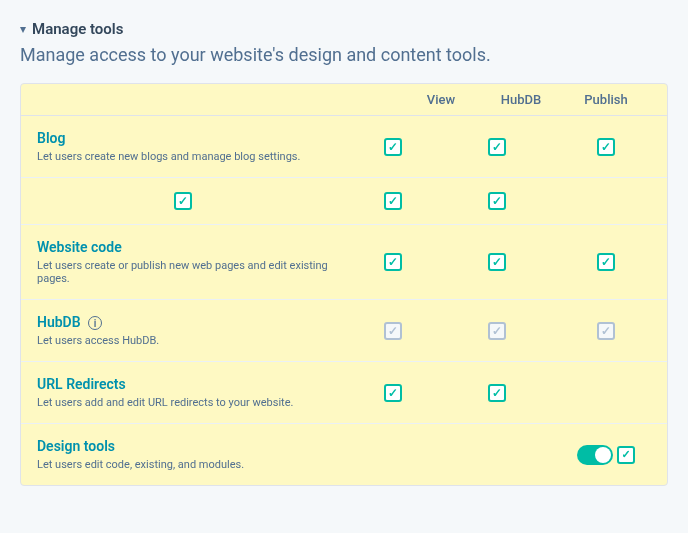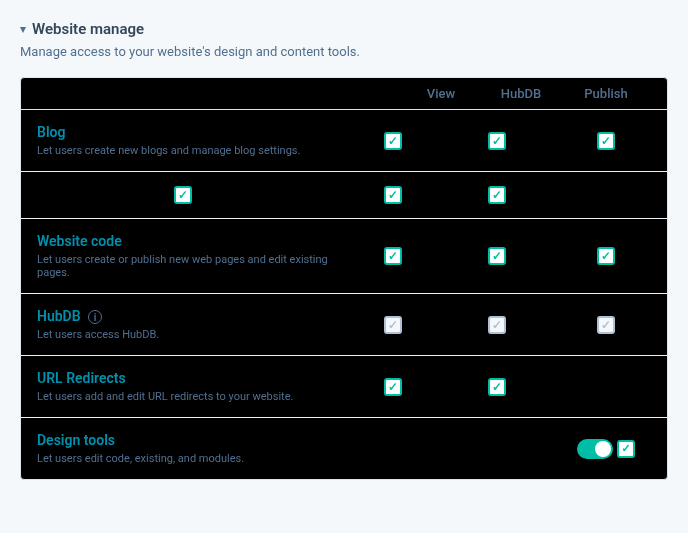--- a/index.html
+++ b/index.html
@@ -14,30 +14,30 @@
       align-items: center;
       gap: 6px;
       margin-bottom: 6px;
     }
     .section-title {
       font-size: 15px;
       font-weight: 600;
       color: #33475b;
     }
     .section-desc {
-      font-size: 13px;
+      font-size: 18px;
       color: #516f90;
       margin-bottom: 18px;
     }
     .chevron-icon {
       color: #516f90;
       font-size: 12px;
     }
     .table-container {
-      background: #000000;
+      background: #fef9c3;
       border: 1px solid #dfe3eb;
       border-radius: 4px;
       overflow: hidden;
     }
     .table-header {
       display: grid;
       grid-template-columns: 1fr 80px 80px 90px;
       padding: 8px 16px;
       border-bottom: 1px solid #dfe3eb;
     }
@@ -156,21 +156,21 @@
       color: #00bda5;
       font-size: 11px;
       font-weight: bold;
     }
   </style>
 </head>
 <body>
 
 <div class="section-header">
   <span class="chevron-icon">▾</span>
-  <span class="section-title">Website manage</span>
+  <span class="section-title">Manage tools</span>
 </div>
 <p class="section-desc">Manage access to your website's design and content tools.</p>
 
 <div class="table-container">
   <div class="table-header">
     <div class="col-label spacer"></div>
     <div class="col-label">View</div>
     <div class="col-label">HubDB</div>
     <div class="col-label">Publish</div>
   </div>

